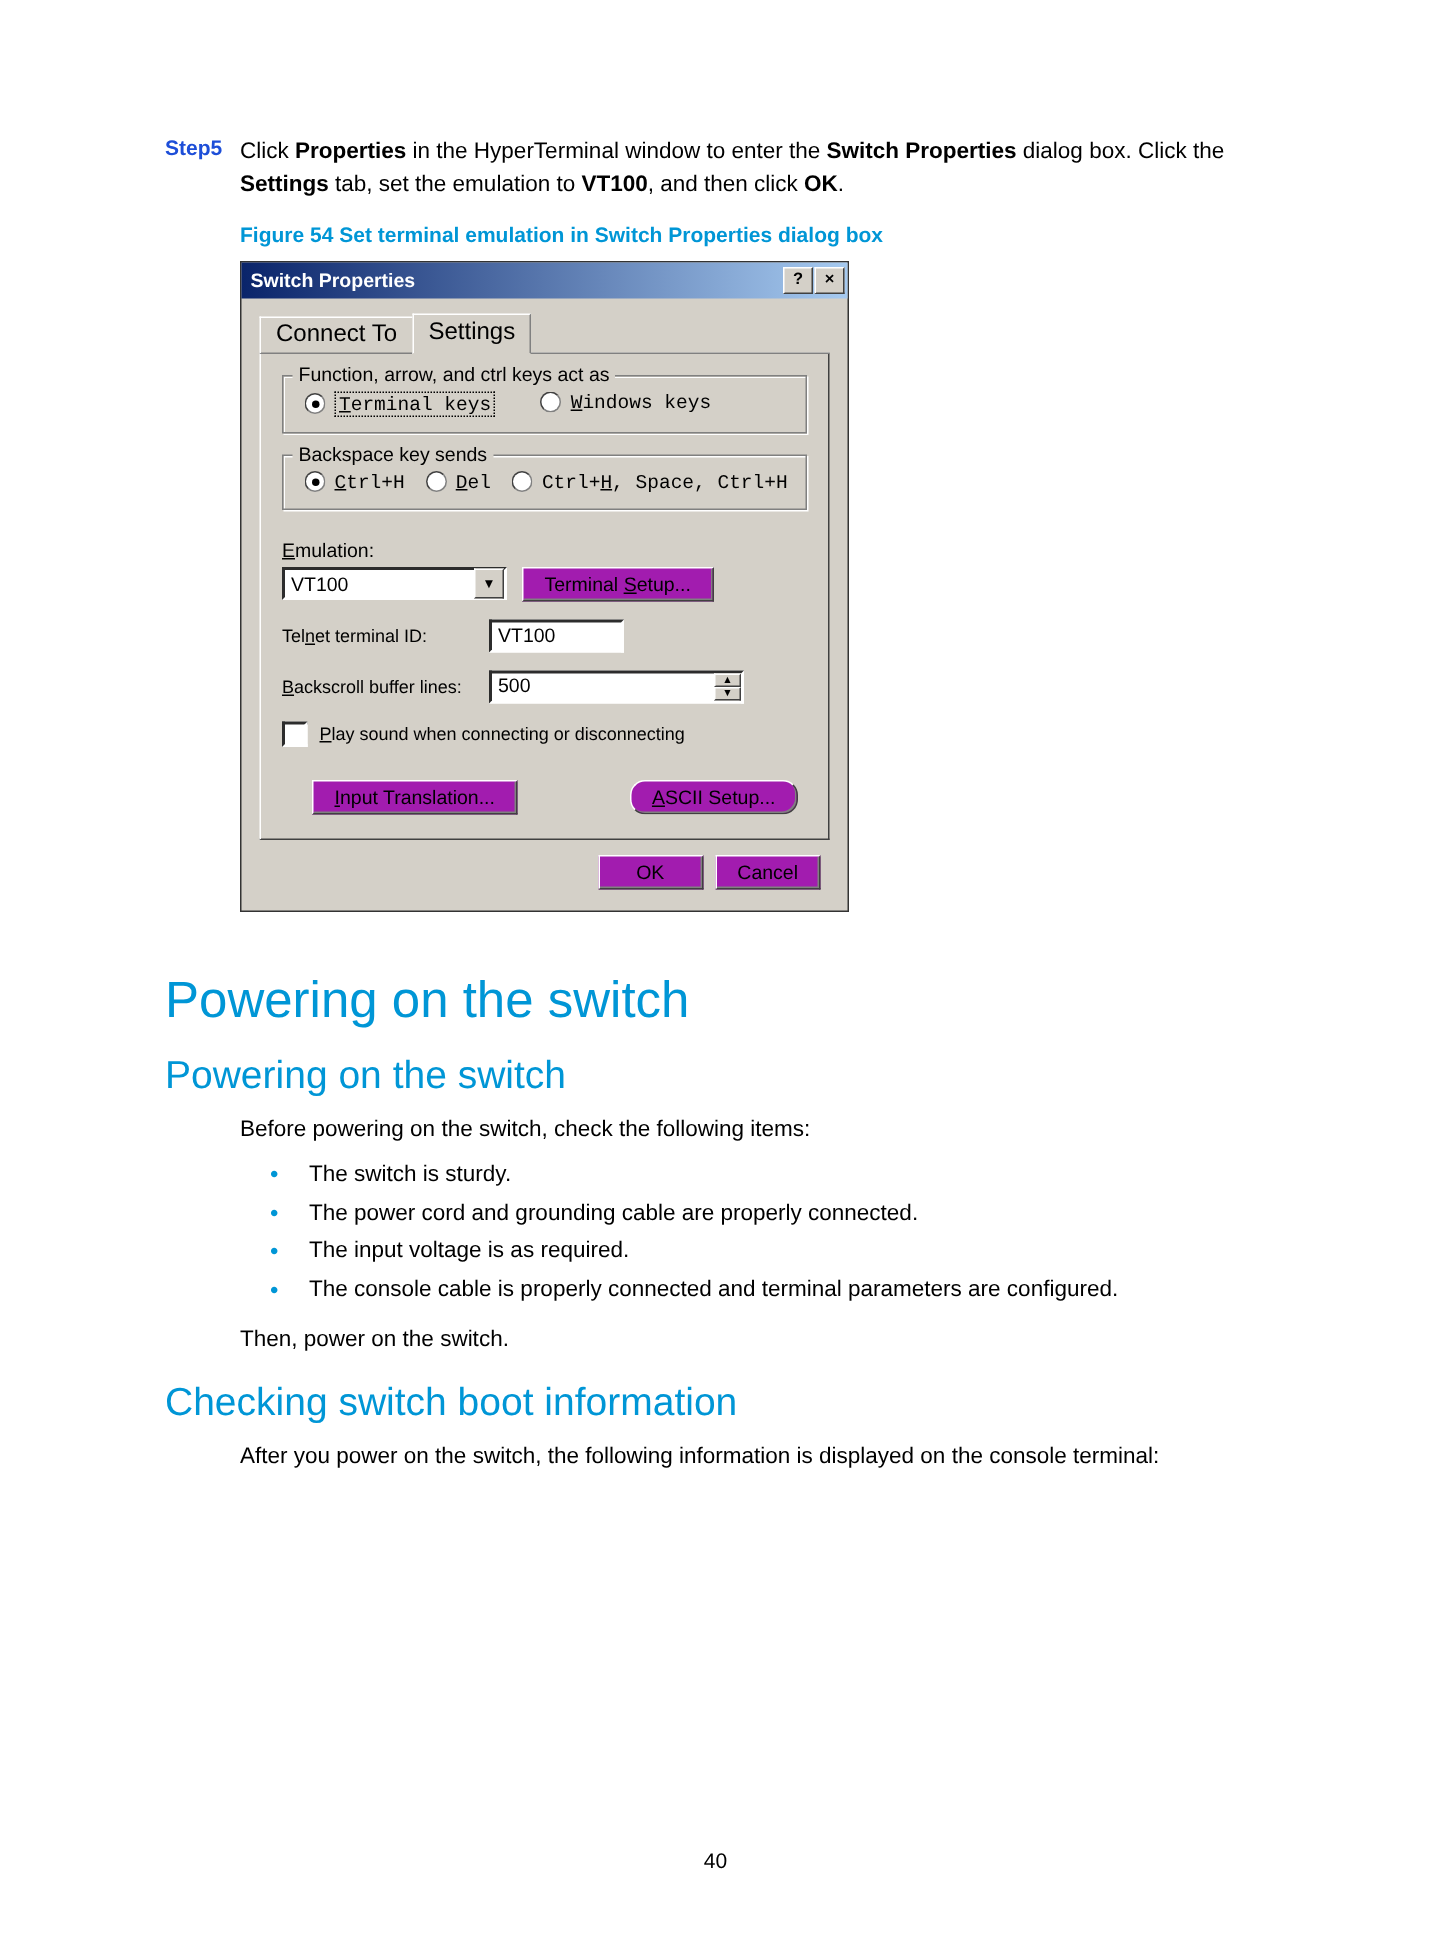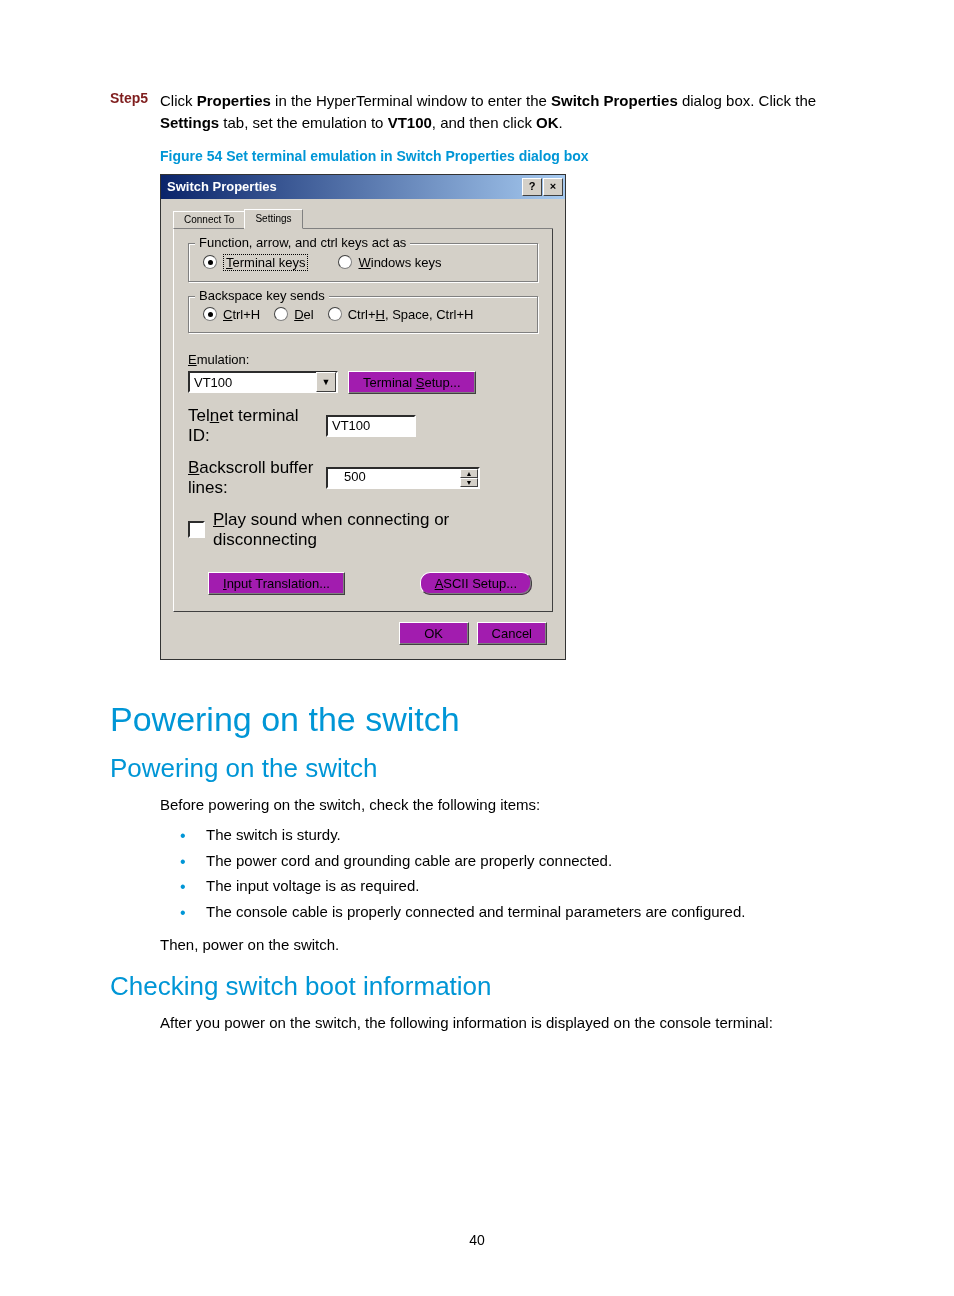--- a/index.html
+++ b/index.html
@@ -9,21 +9,21 @@
     margin: 0;
     font-family: Arial, Helvetica, sans-serif;
     font-size: 15px;
     color: #000;
     position: relative;
     box-sizing: border-box;
     padding: 90px 100px 0 110px;
   }
   .step-line { display: flex; align-items: flex-start; margin-bottom: 4px; }
   .step-label {
-    color: #7f1d1d;
+    color: #1d4ed8;
     font-weight: bold;
     font-size: 14px;
     width: 50px;
     flex-shrink: 0;
   }
   .step-text { flex: 1; line-height: 1.45; }
   .step-text .bold { font-weight: bold; }
   .figure-caption {
     color: #0096d6;
     font-weight: bold;
@@ -62,21 +62,21 @@
     margin-left: 1px;
     line-height: 1;
   }
   .dialog-body { padding: 10px 12px 14px 12px; }
   .tabs { display: flex; margin-bottom: -1px; }
   .tab {
     padding: 3px 10px 4px 10px;
     border: 1px solid #808080;
     border-top: 1px solid #fff; border-left: 1px solid #fff;
     background: #d4d0c8;
-    font-size: 10px;
+    font-size: 16px;
   }
   .tab-inactive-left {
     border-right: none;
     margin-top: 2px;
     padding-top: 2px; padding-bottom: 3px;
   }
   .tab-active {
     border-bottom: 1px solid #d4d0c8;
     position: relative; z-index: 2;
   }
@@ -97,39 +97,39 @@
     position: relative;
   }
   .groupbox-legend {
     position: absolute;
     top: -9px; left: 6px;
     background: #d4d0c8;
     padding: 0 4px;
     font-size: 13px;
     text-align: center;
   }
-  .radio-row { display: flex; align-items: center; gap: 30px; }
+  .radio-row { display: flex; align-items: flex-start; gap: 30px; font-family: Liberation Mono, monospace; }
   .radio-row.tight { gap: 14px; }
   .radio {
     display: flex; align-items: center; gap: 6px;
   }
   .radio-circle {
     width: 12px; height: 12px; border-radius: 50%;
     border: 1px solid #808080;
     border-top-color: #404040; border-left-color: #404040;
     background: #fff;
     display: flex; align-items: center; justify-content: center;
     flex-shrink: 0;
   }
   .radio-dot { width: 5px; height: 5px; border-radius: 50%; background: #000; }
   .focus-box { border: 1px dotted #000; padding: 0 2px; }
   .u { text-decoration: underline; }
 
   .row { display: flex; align-items: center; margin-bottom: 12px; gap: 10px; }
-  .label-sm { font-size: 17px; }
+  .label-sm { font-size: 12px; }
   .select {
     background: #fff;
     border: 2px inset #d4d0c8;
     border-top-color: #808080; border-left-color: #808080;
     border-right-color: #fff; border-bottom-color: #fff;
     height: 22px;
     display: flex; align-items: center; justify-content: space-between;
     padding: 0 0 0 4px;
     width: 150px;
     box-sizing: border-box;
@@ -151,24 +151,24 @@
     padding: 0 4px;
     display: flex; align-items: center;
     box-sizing: border-box;
   }
   .spinner {
     display: flex; align-items: stretch;
     background: #fff;
     border: 2px inset #d4d0c8;
     border-top-color: #808080; border-left-color: #808080;
     border-right-color: #fff; border-bottom-color: #fff;
-    height: 22px; width: 154px;
+    height: 22px; width: 170px;
     box-sizing: border-box;
     justify-content: space-between;
-    padding-left: 16px;
+    padding-left: 4px;
   }
   .spinner-btns { display: flex; flex-direction: column; }
   .spinner-btn {
     background: #d4d0c8;
     border: 1px solid #fff;
     border-right-color: #404040; border-bottom-color: #404040;
     width: 16px; height: 9px; font-size: 7px;
     display: flex; align-items: center; justify-content: center;
   }
   .checkbox {

